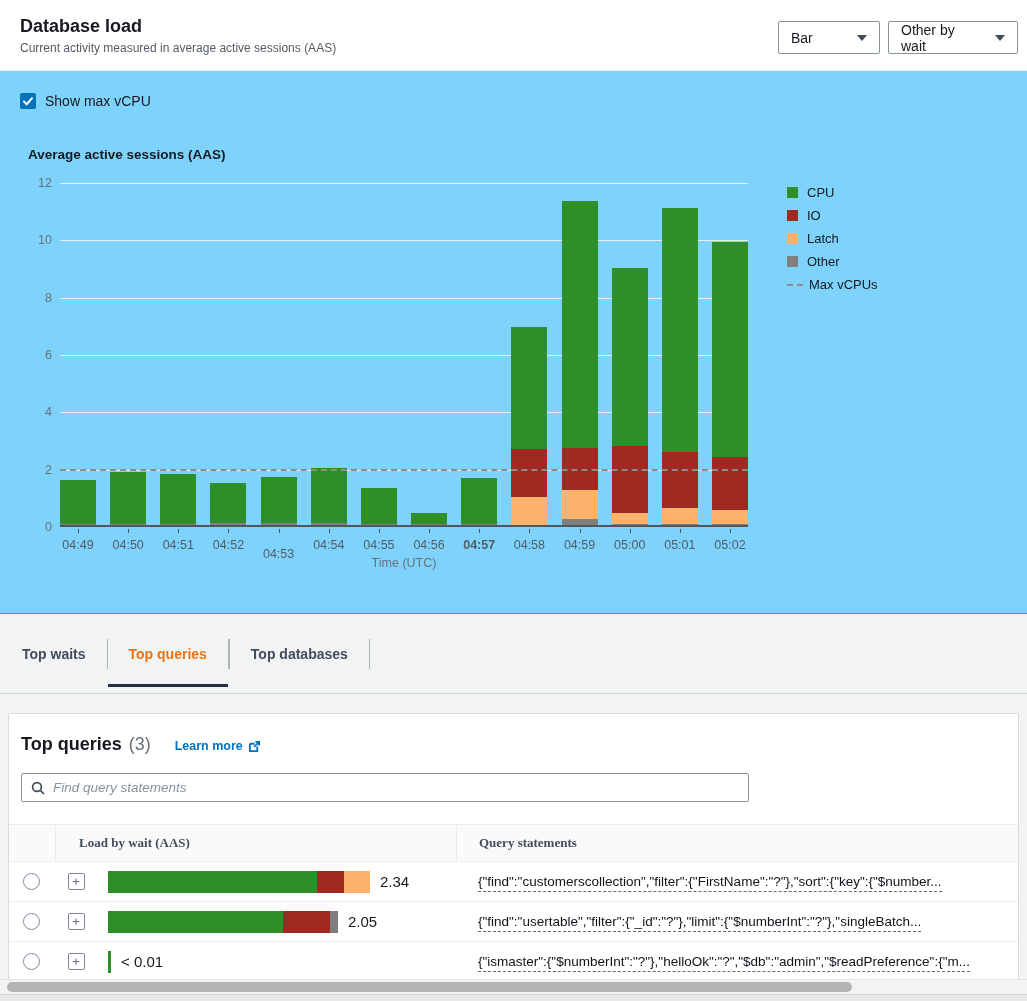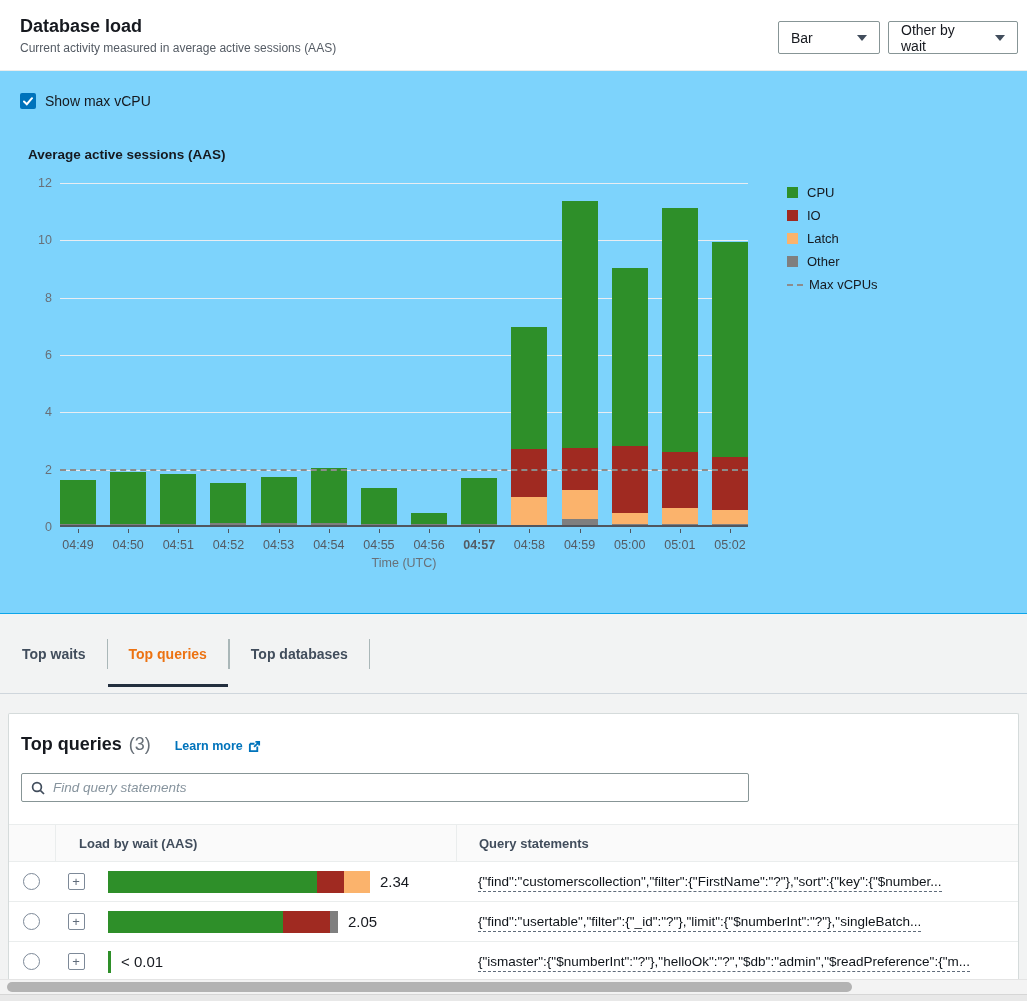--- a/index.html
+++ b/index.html
@@ -53,21 +53,21 @@
   .card-title { font-size:18px; font-weight:bold; color:#16191f; }
   .card-count { font-size:18px; color:#687078; margin-left:7px; font-weight:normal; }
   .learn { display:flex; align-items:center; margin-left:24px; font-size:12.5px; font-weight:bold; color:#0073bb; cursor:pointer; text-decoration:none; }
   .learn svg { margin-left:5px; }
 
   .search { position:absolute; top:59px; left:12px; width:728px; height:29px; border:1px solid #879596; border-radius:2px; background:#fff; display:flex; align-items:center; padding:0 9px; }
   .search input { border:none; outline:none; flex:1; font-size:13.5px; font-style:italic; color:#687078; margin-left:8px; font-family:"Liberation Sans",sans-serif; background:transparent; }
   .search input::placeholder { color:#87949e; font-style:italic; }
 
   .tbl { position:absolute; top:110px; left:0; right:0; }
-  .tbl-hd { display:flex; height:38px; background:#fafafa; border-top:1px solid #eaeded; border-bottom:1px solid #eaeded; align-items:flex-end; font-size:13px; font-weight:bold; color:#414d5c; }
+  .tbl-hd { display:flex; height:38px; background:#fafafa; border-top:1px solid #eaeded; border-bottom:1px solid #eaeded; align-items:flex-end; font-size:13px; font-weight:bold; color:#414d5c;font-family:Liberation Serif, serif; }
   .th-sel { width:46px; height:100%; }
   .th-load { flex:1; height:100%; display:flex; align-items:center; padding-left:23px; border-left:1px solid #eaeded; }
   .th-query { width:562px; height:100%; display:flex; align-items:center; padding-left:22px; border-left:1px solid #eaeded; }
   .row { display:flex; height:40px; align-items:center; border-bottom:1px solid #eaeded; background:#fff; }
   .col-sel { width:44px; display:flex; justify-content:center; }
   .radio { width:17px; height:17px; border:1px solid #7d8998; border-radius:50%; background:#fff; cursor:pointer; }
   .col-exp { width:46px; display:flex; justify-content:center; }
   .expand { width:17px; height:17px; border:1px solid #7d8998; border-radius:2px; background:#fff; color:#5f6b7a; font-size:13px; line-height:15px; text-align:center; cursor:pointer; }
   .col-load { width:357px; display:flex; align-items:center; padding-left:9px; }
   .loadbar { display:flex; height:22px; }
@@ -195,21 +195,21 @@
   <div id="xaxis">
       <div class="xtick" style="left: 78px;"></div>
       <div class="xlab" style="left: 56px;">04:49</div>
       <div class="xtick" style="left: 128.154px;"></div>
       <div class="xlab" style="left: 106.154px;">04:50</div>
       <div class="xtick" style="left: 178.308px;"></div>
       <div class="xlab" style="left: 156.308px;">04:51</div>
       <div class="xtick" style="left: 228.462px;"></div>
       <div class="xlab" style="left: 206.462px;">04:52</div>
       <div class="xtick" style="left: 278.615px;"></div>
-      <div class="xlab" style="left: 256.615px;">04:53</div>
+      <div class="xlab" style="left: 256.615px; margin-top: 9px;">04:53</div>
       <div class="xtick" style="left: 328.769px;"></div>
       <div class="xlab" style="left: 306.769px;">04:54</div>
       <div class="xtick" style="left: 378.923px;"></div>
       <div class="xlab" style="left: 356.923px;">04:55</div>
       <div class="xtick" style="left: 429.077px;"></div>
       <div class="xlab" style="left: 407.077px;">04:56</div>
       <div class="xtick" style="left: 479.231px;"></div>
       <div class="xlab" style="left: 457.231px; font-weight: bold;">04:57</div>
       <div class="xtick" style="left: 529.385px;"></div>
       <div class="xlab" style="left: 507.385px;">04:58</div>

